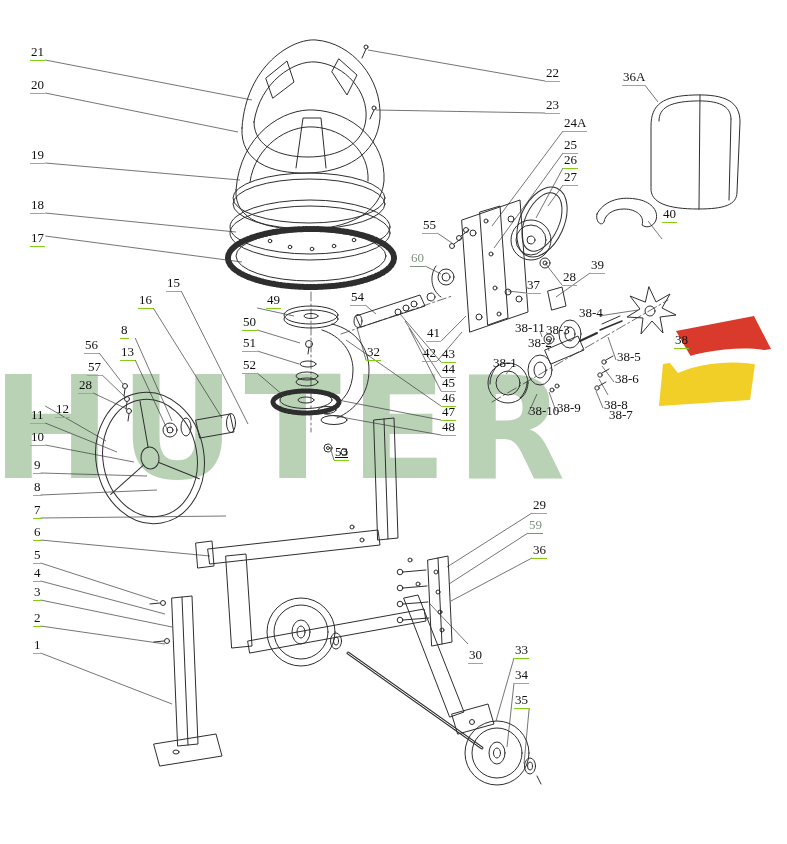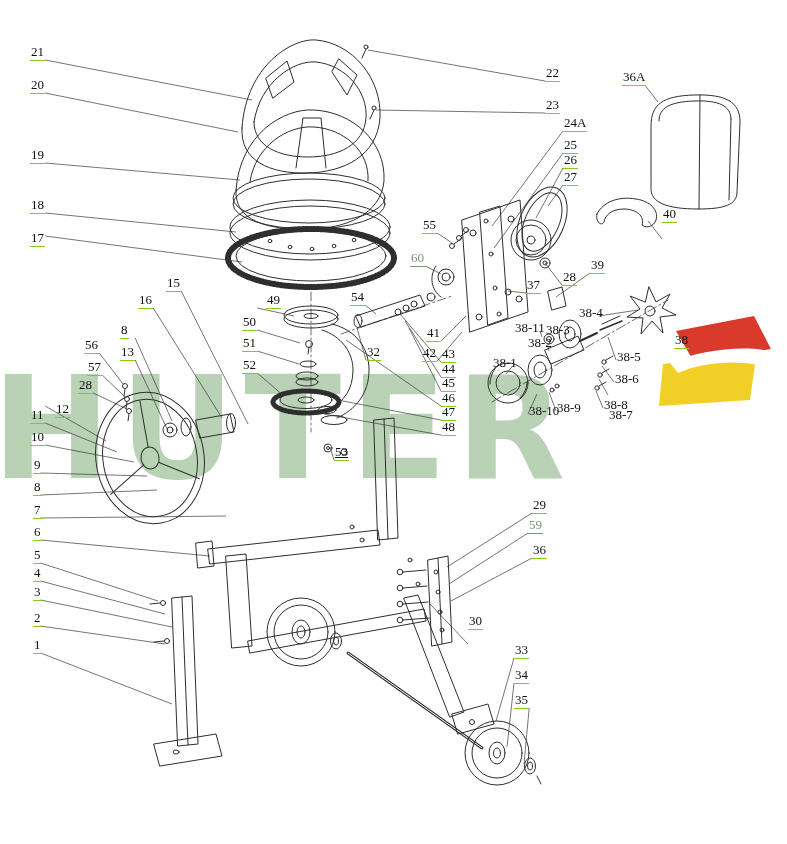--- a/index.html
+++ b/index.html
@@ -424,19 +424,19 @@
       <span class="part-label small" style="left: 616px; top: 350px;">38-5</span>
       <span class="part-label small" style="left: 614px; top: 372px;">38-6</span>
       <span class="part-label small" style="left: 608px; top: 408px;">38-7</span>
       <span class="part-label small" style="left: 603px; top: 398px;">38-8</span>
       <span class="part-label small" style="left: 556px; top: 401px;">38-9</span>
       <span class="part-label small" style="left: 528px; top: 404px;">38-10</span>
       <span class="part-label underline" style="left: 674px; top: 333px;">38</span>
       <span class="part-label underline" style="left: 532px; top: 498px;">29</span>
       <span class="part-label muted underline" style="left: 528px; top: 518px;">59</span>
       <span class="part-label underline" style="left: 532px; top: 543px;">36</span>
-      <span class="part-label underline" style="left: 468px; top: 614px;">30</span>
+      <span class="part-label underline" style="left: 468px; top: 648px;">30</span>
       <span class="part-label underline" style="left: 514px; top: 643px;">33</span>
       <span class="part-label underline" style="left: 514px; top: 668px;">34</span>
       <span class="part-label underline" style="left: 514px; top: 693px;">35</span>
     </div>
 
 </div>
 
 </body></html>

